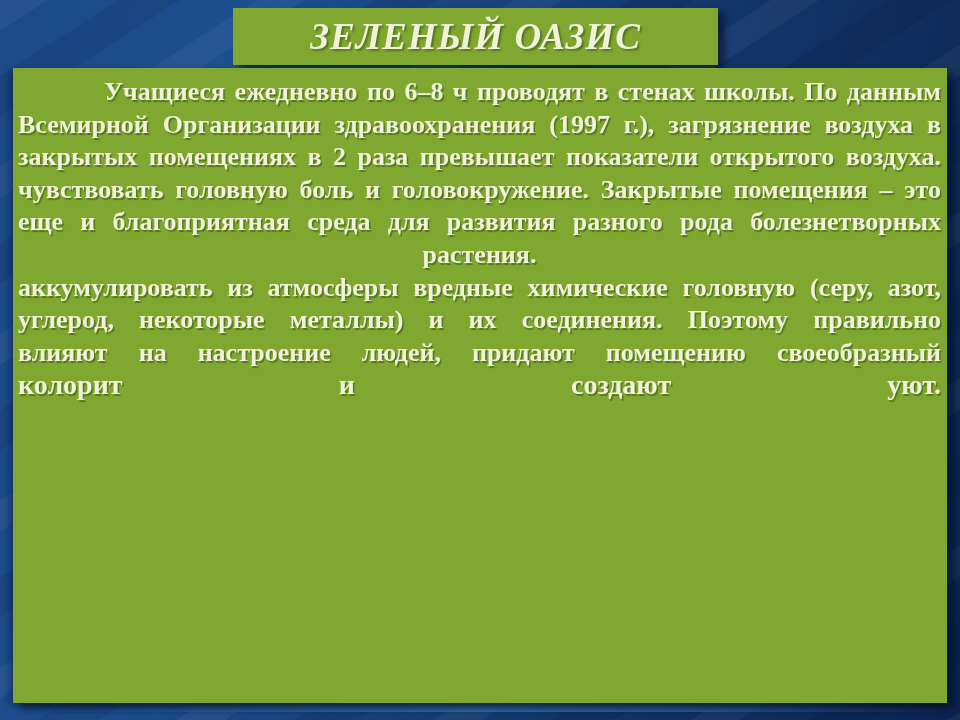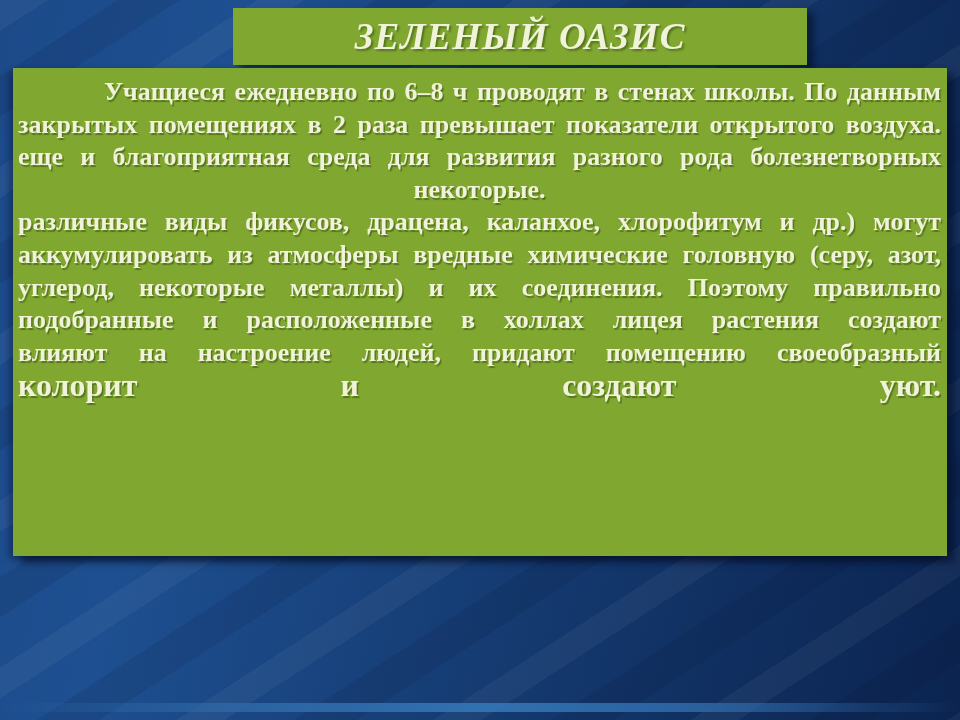--- a/index.html
+++ b/index.html
@@ -18,33 +18,33 @@
         rgba(0,10,40,0.10) 64px, rgba(0,10,40,0.10) 98px,
         rgba(0,10,40,0.0) 98px, rgba(0,10,40,0.0) 140px);
   }
   .bottom-highlight{
     position:absolute;left:0;top:703px;width:960px;height:9px;
     background:linear-gradient(90deg,
       rgba(47,106,168,0) 0%, rgba(47,106,168,0.85) 28%,
       rgba(52,118,182,0.9) 50%, rgba(47,106,168,0.85) 72%, rgba(47,106,168,0) 100%);
   }
   .title-banner{
-    position:absolute;left:233px;top:8px;width:574px;height:57px;
+    position:absolute;left:233px;top:8px;width:485px;height:57px;
     background:var(--green,#80a830);
     box-shadow:7px 5px 6px rgba(4,12,35,0.55);
     display:flex;align-items:center;justify-content:center;
   }
   .title-banner .title-text{
     font-style:italic;font-weight:bold;font-size:37px;
     color:var(--cream,#f2f3da);letter-spacing:1px;
     text-shadow:2px 2px 2px rgba(30,55,10,0.45);
     white-space:nowrap;
   }
   .content-panel{
-    position:absolute;left:13px;top:68px;width:934px;height:488px;
+    position:absolute;left:13px;top:68px;width:934px;height:635px;
     background:var(--green,#80a830);
     box-shadow:7px 6px 7px rgba(4,12,35,0.6), -4px 3px 6px rgba(4,12,35,0.35);
     box-sizing:border-box;padding:8px 6px 0 5px;
   }
   .line{
     font-weight:bold;font-size:26px;line-height:32.6px;
     color:var(--cream,#f1f2da);
     text-align:justify;text-align-last:justify;
     text-shadow:1.5px 1.5px 1px rgba(43,68,12,0.5);
   }
@@ -57,24 +57,24 @@
   <div class="bg-stripes"></div>
   <div class="bottom-highlight"></div>
 
   <div class="title-banner">
     <span class="title-text">ЗЕЛЕНЫЙ ОАЗИС</span>
   </div>
 
   <div class="content-panel">
     <div>
         <div class="line" style="padding-left: 86px;">Учащиеся ежедневно по 6–8 ч проводят в стенах школы. По данным</div>
+        <div class="line">Всемирной Организации здравоохранения (1997 г.), загрязнение воздуха в</div>
         <div class="line">закрытых помещениях в 2 раза превышает показатели открытого воздуха.</div>
+        <div class="line">чувствовать головную боль и головокружение. Закрытые помещения – это</div>
         <div class="line">еще и благоприятная среда для развития разного рода болезнетворных</div>
-        <div class="line center">некоторые.</div>
-        <div class="line">различные виды фикусов, драцена, каланхое, хлорофитум и др.) могут</div>
+        <div class="line center">растения.</div>
         <div class="line">аккумулировать из атмосферы вредные химические головную (серу, азот,</div>
         <div class="line">углерод, некоторые металлы) и их соединения. Поэтому правильно</div>
-        <div class="line">подобранные и расположенные в холлах лицея растения создают</div>
         <div class="line">влияют на настроение людей, придают помещению своеобразный</div>
-        <div class="line" style="font-size: 32px;">колорит и создают уют.</div>
+        <div class="line" style="font-size: 28px;">колорит и создают уют.</div>
       </div>
   </div>
 </div>
 
 </body></html>

